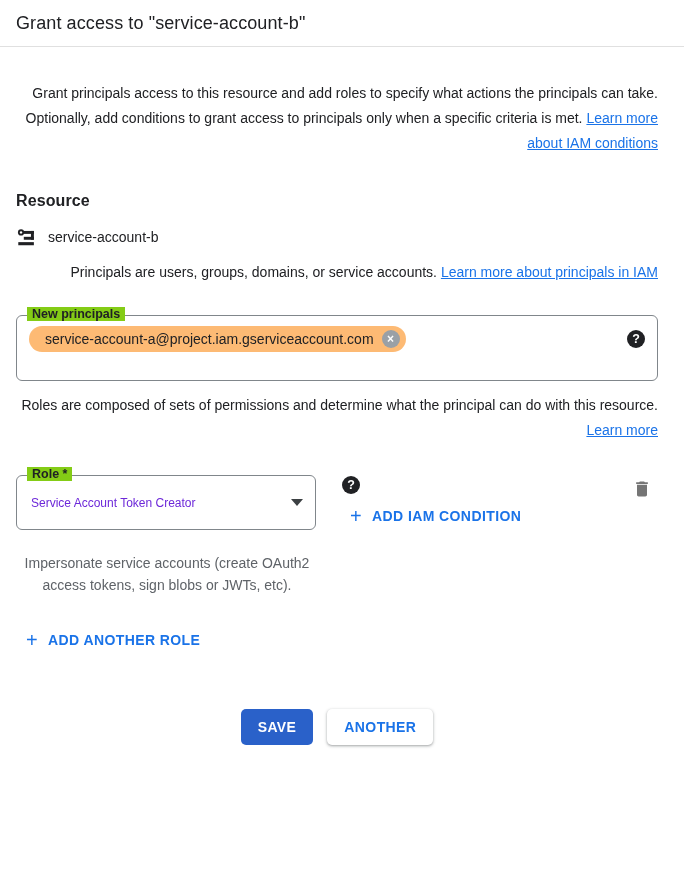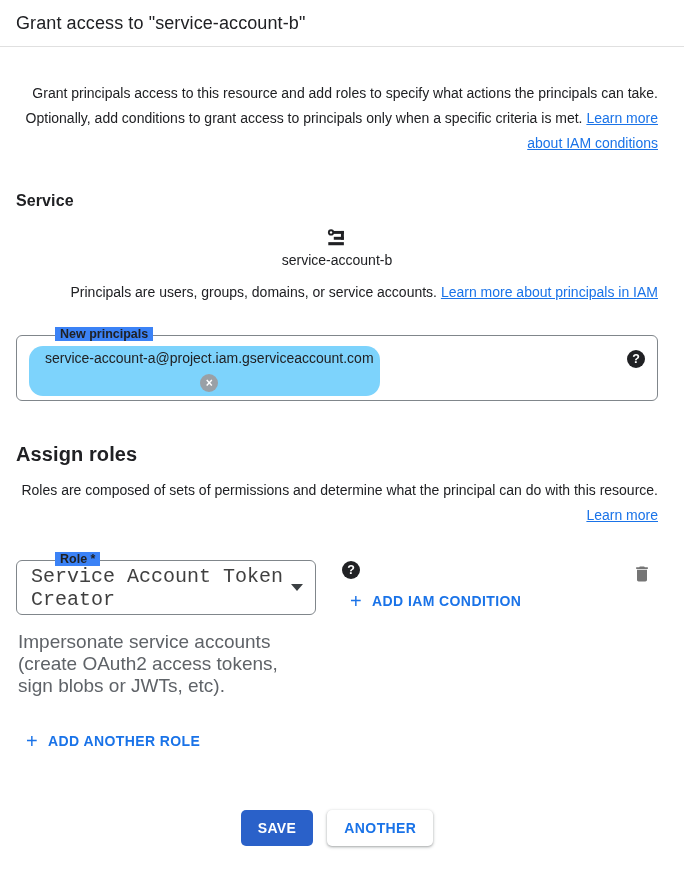--- a/index.html
+++ b/index.html
@@ -47,63 +47,60 @@
     margin-top: 42px;
     font-size: 20px;
     font-weight: 700;
     letter-spacing: 0.1px;
   }
   
   .resource-row {
     margin-top: 16px;
     display: flex;
     align-items: center;
-    gap: 4px;
-    font-size: 14px;
-    flex-direction: column;
+    gap: 10px;
+    font-size: 14px;
   }
   .resource-row svg { display: block; }
   
   .outlined-field {
     position: relative;
     border: 1px solid #80868b;
     border-radius: 6px;
     background: #fff;
   }
   .field-label {
     position: absolute;
     top: -9px;
     left: 10px;
-    background: #3b82f6;
+    background: #84cc16;
     padding: 0 5px;
     font-size: 12.5px;
     font-weight: 700;
     color: #202124;
     white-space: nowrap;
-    margin-left: 28px;
   }
   .principals-field {
     margin-top: 30px;
     height: 66px;
     padding: 10px 12px;
     display: flex;
     align-items: flex-start;
     justify-content: space-between;
   }
   .chip {
     display: inline-flex;
     align-items: center;
     gap: 8px;
-    background: #7dd3fc;
+    background: #fdba74;
     border-radius: 14px;
     padding: 4px 6px 4px 16px;
     font-size: 14px;
     color: #202124;
     max-width: 560px;
-    flex-direction: column;
   }
   .chip-label { white-space: nowrap; }
   .chip-remove {
     width: 18px; height: 18px;
     border-radius: 50%;
     background: #9aa0a6;
     color: #ffffff;
     font-size: 12px;
     line-height: 18px;
     text-align: center;
@@ -133,33 +130,34 @@
   }
   .role-col { width: 300px; flex: 0 0 auto; }
   .role-select {
     height: 55px;
     padding: 0 12px 0 14px;
     display: flex;
     align-items: center;
     justify-content: space-between;
     cursor: pointer;
   }
-  .role-value { font-size: 20px; color: #404040; font-family: Liberation Mono, monospace; }
+  .role-value { font-size: 12px; color: #6d28d9; }
   .dropdown-arrow {
     width: 0; height: 0;
     border-left: 6px solid transparent;
     border-right: 6px solid transparent;
     border-top: 7px solid #3c4043;
   }
   .role-help {
-    margin-top: 16px;
+    margin-top: 22px;
     padding-left: 2px;
-    font-size: 19px;
+    font-size: 14px;
     line-height: 22px;
     color: #5f6368;
+    text-align: center;
   }
   .condition-col { margin-left: 26px; flex: 1 1 auto; }
   .condition-label-row {
     display: flex;
     align-items: center;
     gap: 8px;
     padding-top: 1px;
   }
   .condition-label { font-size: 14px; font-weight: 700; color: #202124; }
   .trash-col { flex: 0 0 auto; margin-left: auto; padding: 4px 6px 0 0; }
@@ -224,21 +222,21 @@
   <div class="dialog-title">Grant access to "service-account-b"</div>
 </header>
 
 <main class="dialog-body">
 
   <p class="body-text">
     <span>Grant principals access to this resource and add roles to specify what actions the principals can take. Optionally, add conditions to grant access to principals only when a specific criteria is met.</span>
     <a class="link">Learn more about IAM conditions</a>
   </p>
 
-  <h2 class="section-heading">Service</h2>
+  <h2 class="section-heading">Resource</h2>
 
   <div class="resource-row">
     <span>
       <svg width="22" height="22" viewBox="0 0 24 24" fill="#202124">
         <circle cx="5.5" cy="7" r="3.4"></circle>
         <circle cx="5.5" cy="7" r="1.3" fill="#ffffff"></circle>
         <rect x="8" y="5.4" width="11.5" height="3.2"></rect>
         <rect x="16.3" y="5.4" width="3.2" height="9.6"></rect>
         <rect x="8.5" y="11.8" width="11" height="3.2"></rect>
         <rect x="2.5" y="17.6" width="17" height="3.4"></rect>
@@ -255,21 +253,20 @@
 
   <div class="outlined-field principals-field">
     <span class="field-label">New principals</span>
     <span class="chip">
       <span class="chip-label">service-account-a@project.iam.gserviceaccount.com</span>
       <button class="chip-remove">×</button>
     </span>
     <span class="help-icon">?</span>
   </div>
 
-  <h1 class="big-heading">Assign roles</h1>
 
   <p class="body-text tight">
     <span>Roles are composed of sets of permissions and determine what the principal can do with this resource.</span>
     <a class="link">Learn more</a>
   </p>
 
   <div class="role-row">
 
     <div class="role-col">
       <div class="outlined-field role-select">

